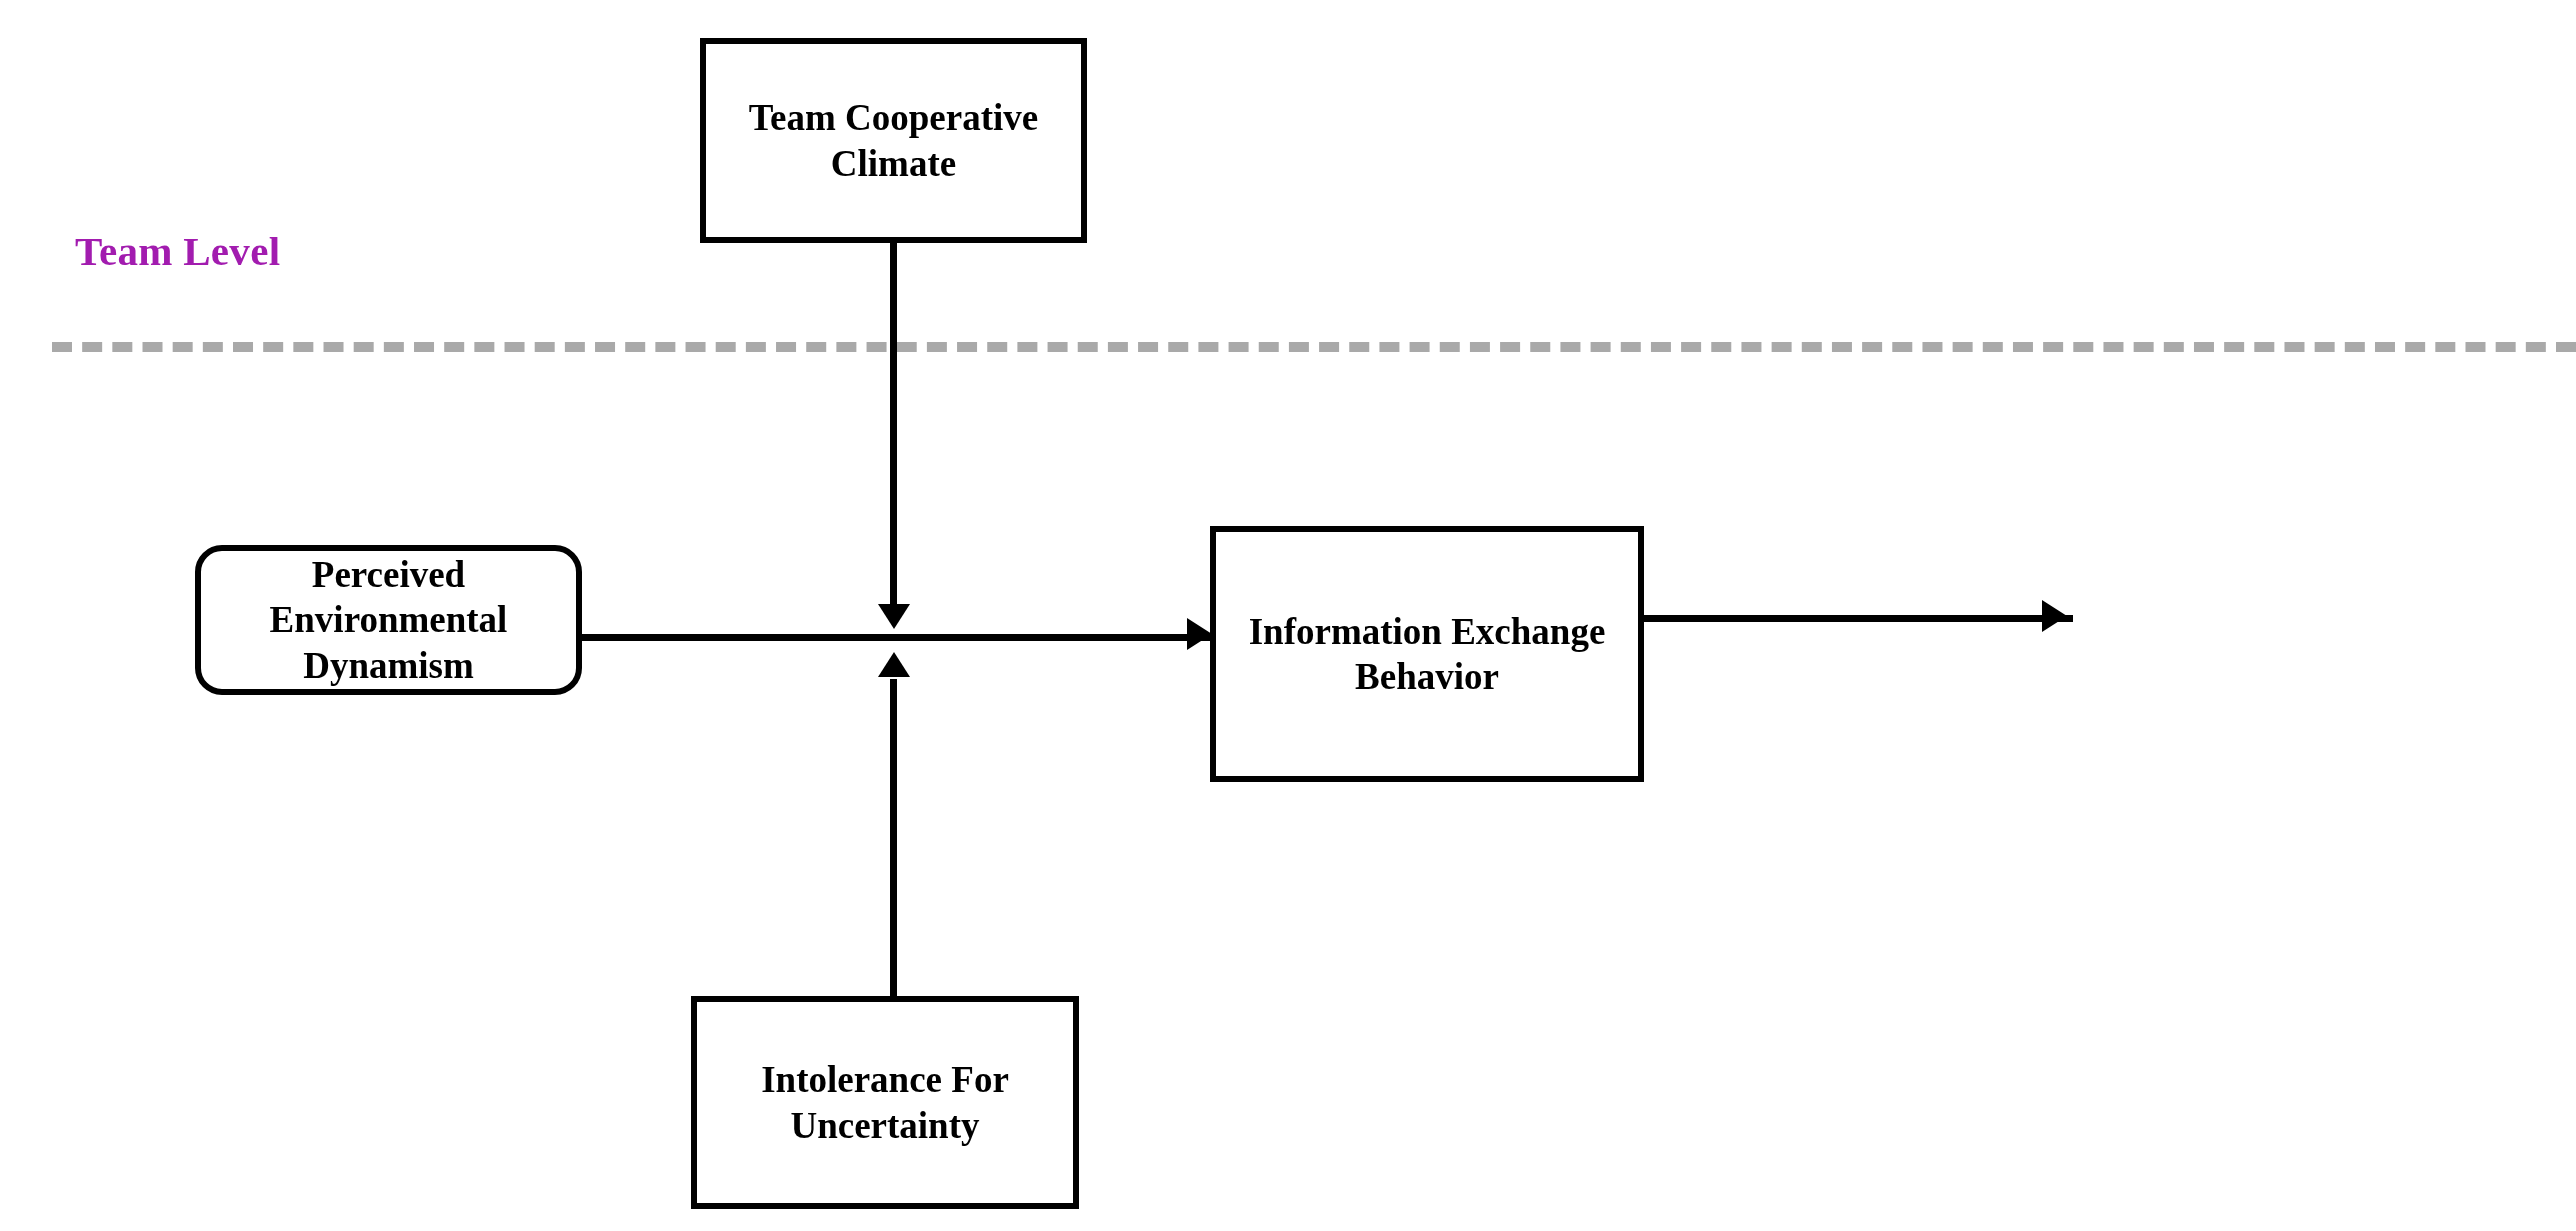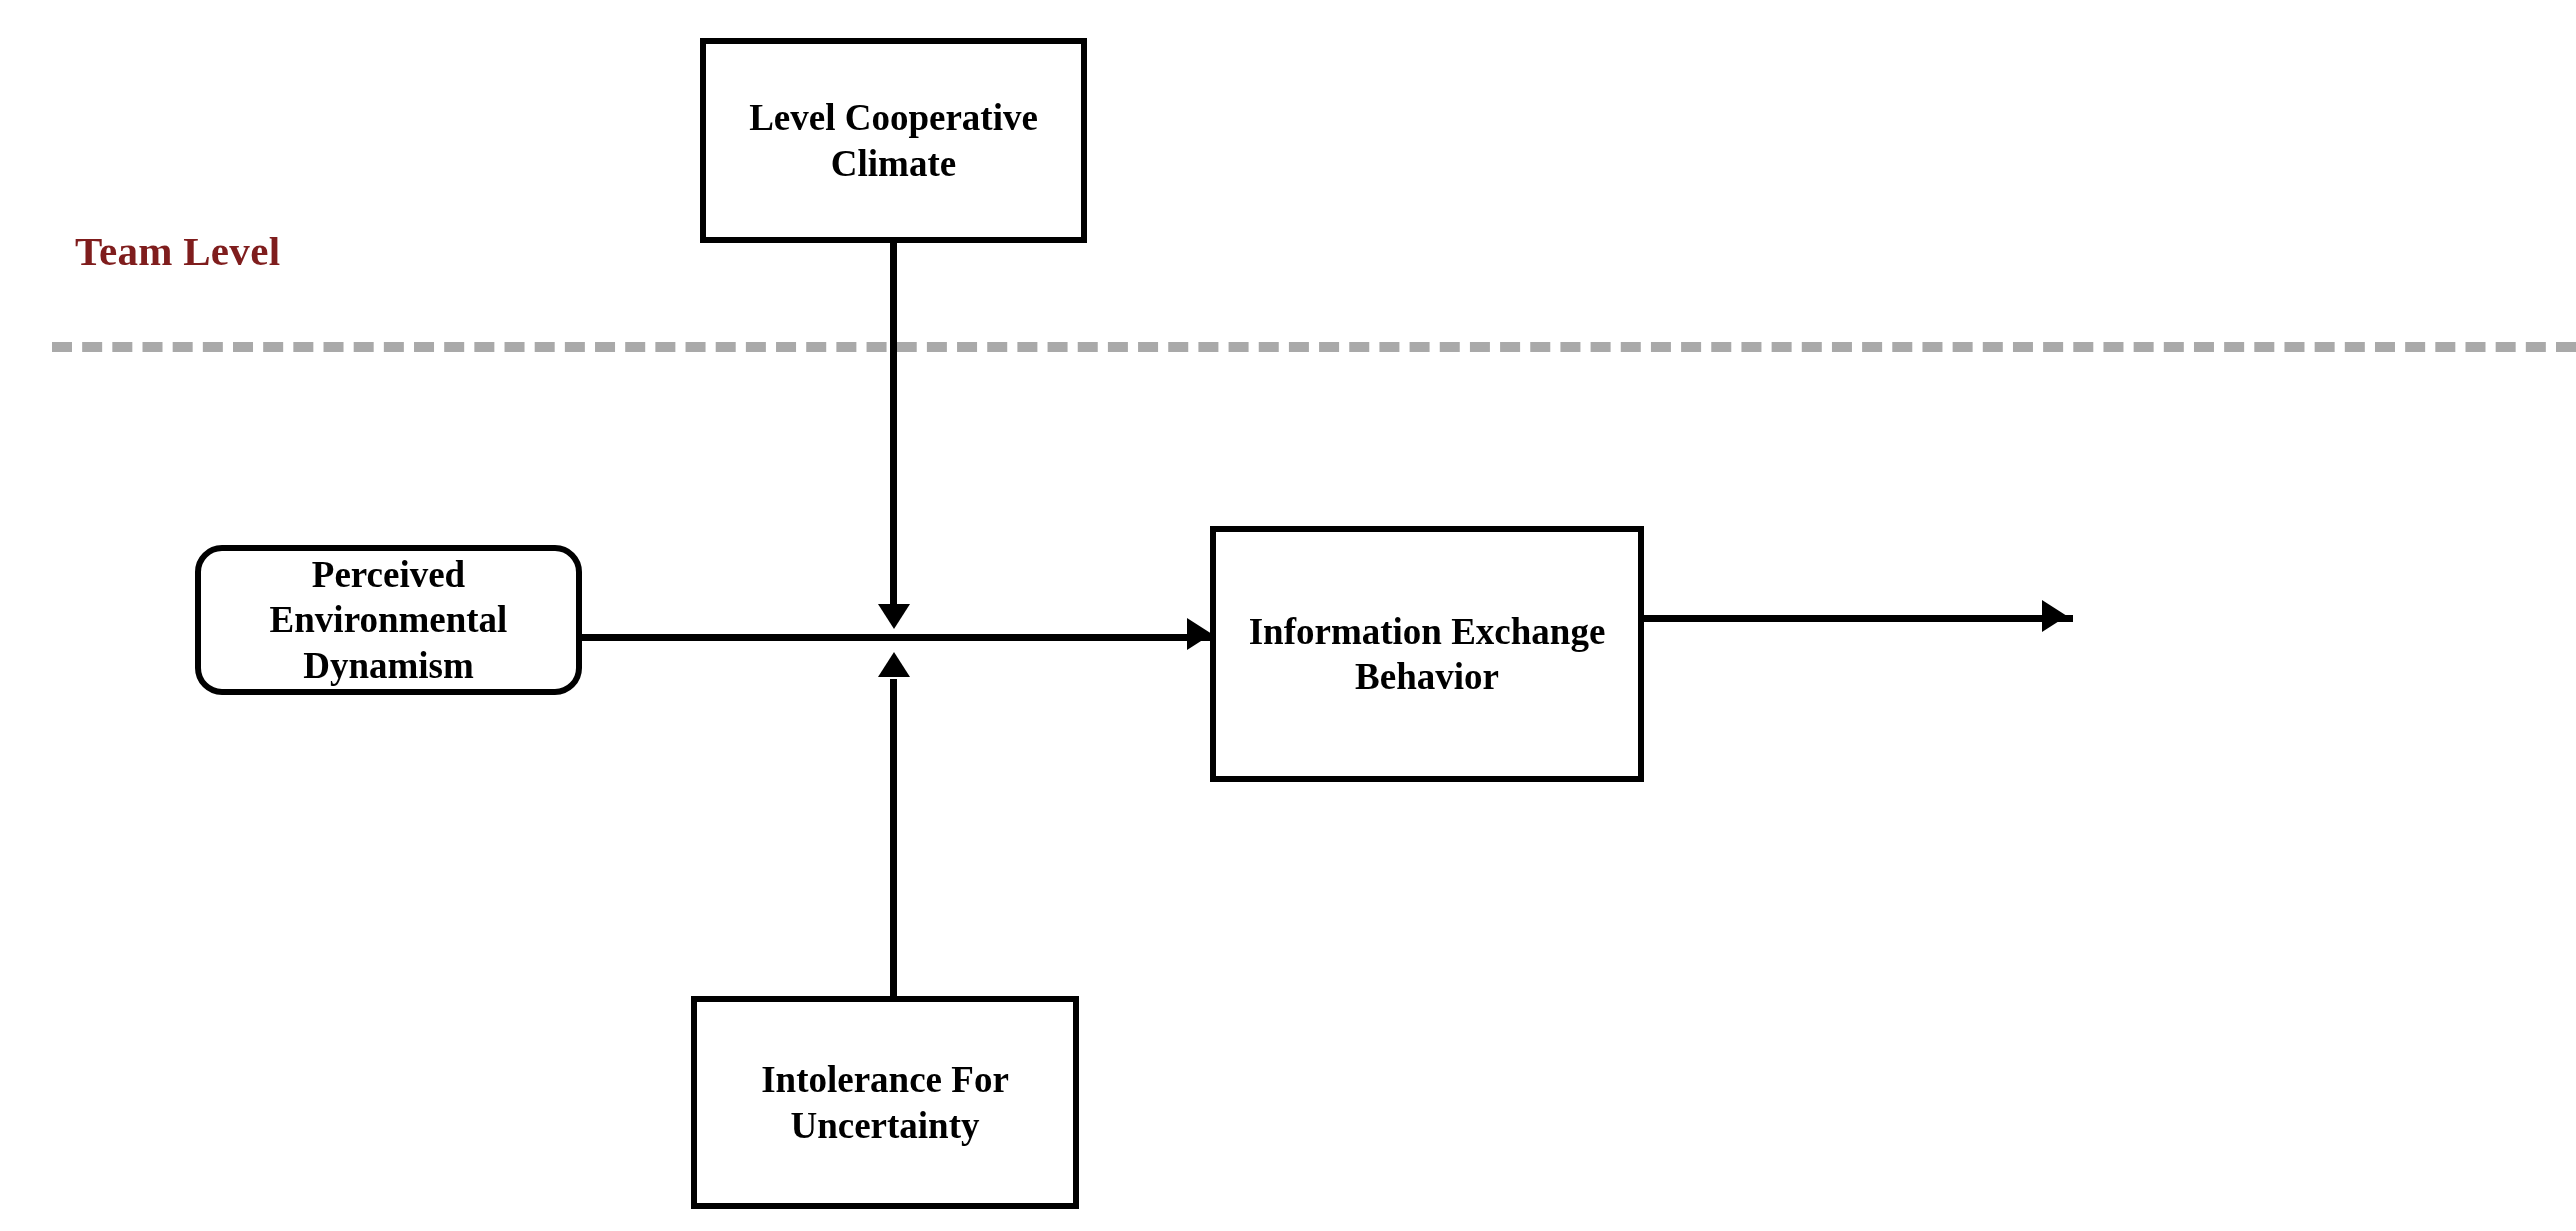--- a/index.html
+++ b/index.html
@@ -15,21 +15,21 @@
     overflow: hidden;
     font-family: "Liberation Serif", "DejaVu Serif", serif;
   }
 
   
   .level-label {
     position: absolute;
     font-family: "Liberation Serif", "DejaVu Serif", serif;
     font-weight: bold;
     font-size: 41px;
-    color: #7f1d1d;
+    color: #a21caf;
     white-space: nowrap;
     letter-spacing: 0.3px;
   }
   #team-level-label     { left: 75px; top: 227px; }
   #individual-level-label { left: 75px; top: 414px; }
 
   
   #level-divider {
     position: absolute;
     left: 52px;
@@ -140,21 +140,21 @@
   <div id="conn-ifu-line" class="line-v"></div>
   <div id="conn-ifu-head" class="arrow-up"></div>
 
   <div id="conn-ped-ieb-line" class="line-h"></div>
   <div id="conn-ped-ieb-head" class="arrow-right"></div>
 
   <div id="conn-ieb-ii-line" class="line-h"></div>
   <div id="conn-ieb-ii-head" class="arrow-right"></div>
 
   <div id="box-team-cooperative-climate" class="box">
-    <span class="box-label">Level Cooperative Climate</span>
+    <span class="box-label">Team Cooperative Climate</span>
   </div>
 
   <div id="box-perceived-environmental-dynamism" class="box">
     <span class="box-label">Perceived Environmental Dynamism</span>
   </div>
 
   <div id="box-information-exchange-behavior" class="box">
     <span class="box-label">Information Exchange Behavior</span>
   </div>
 

